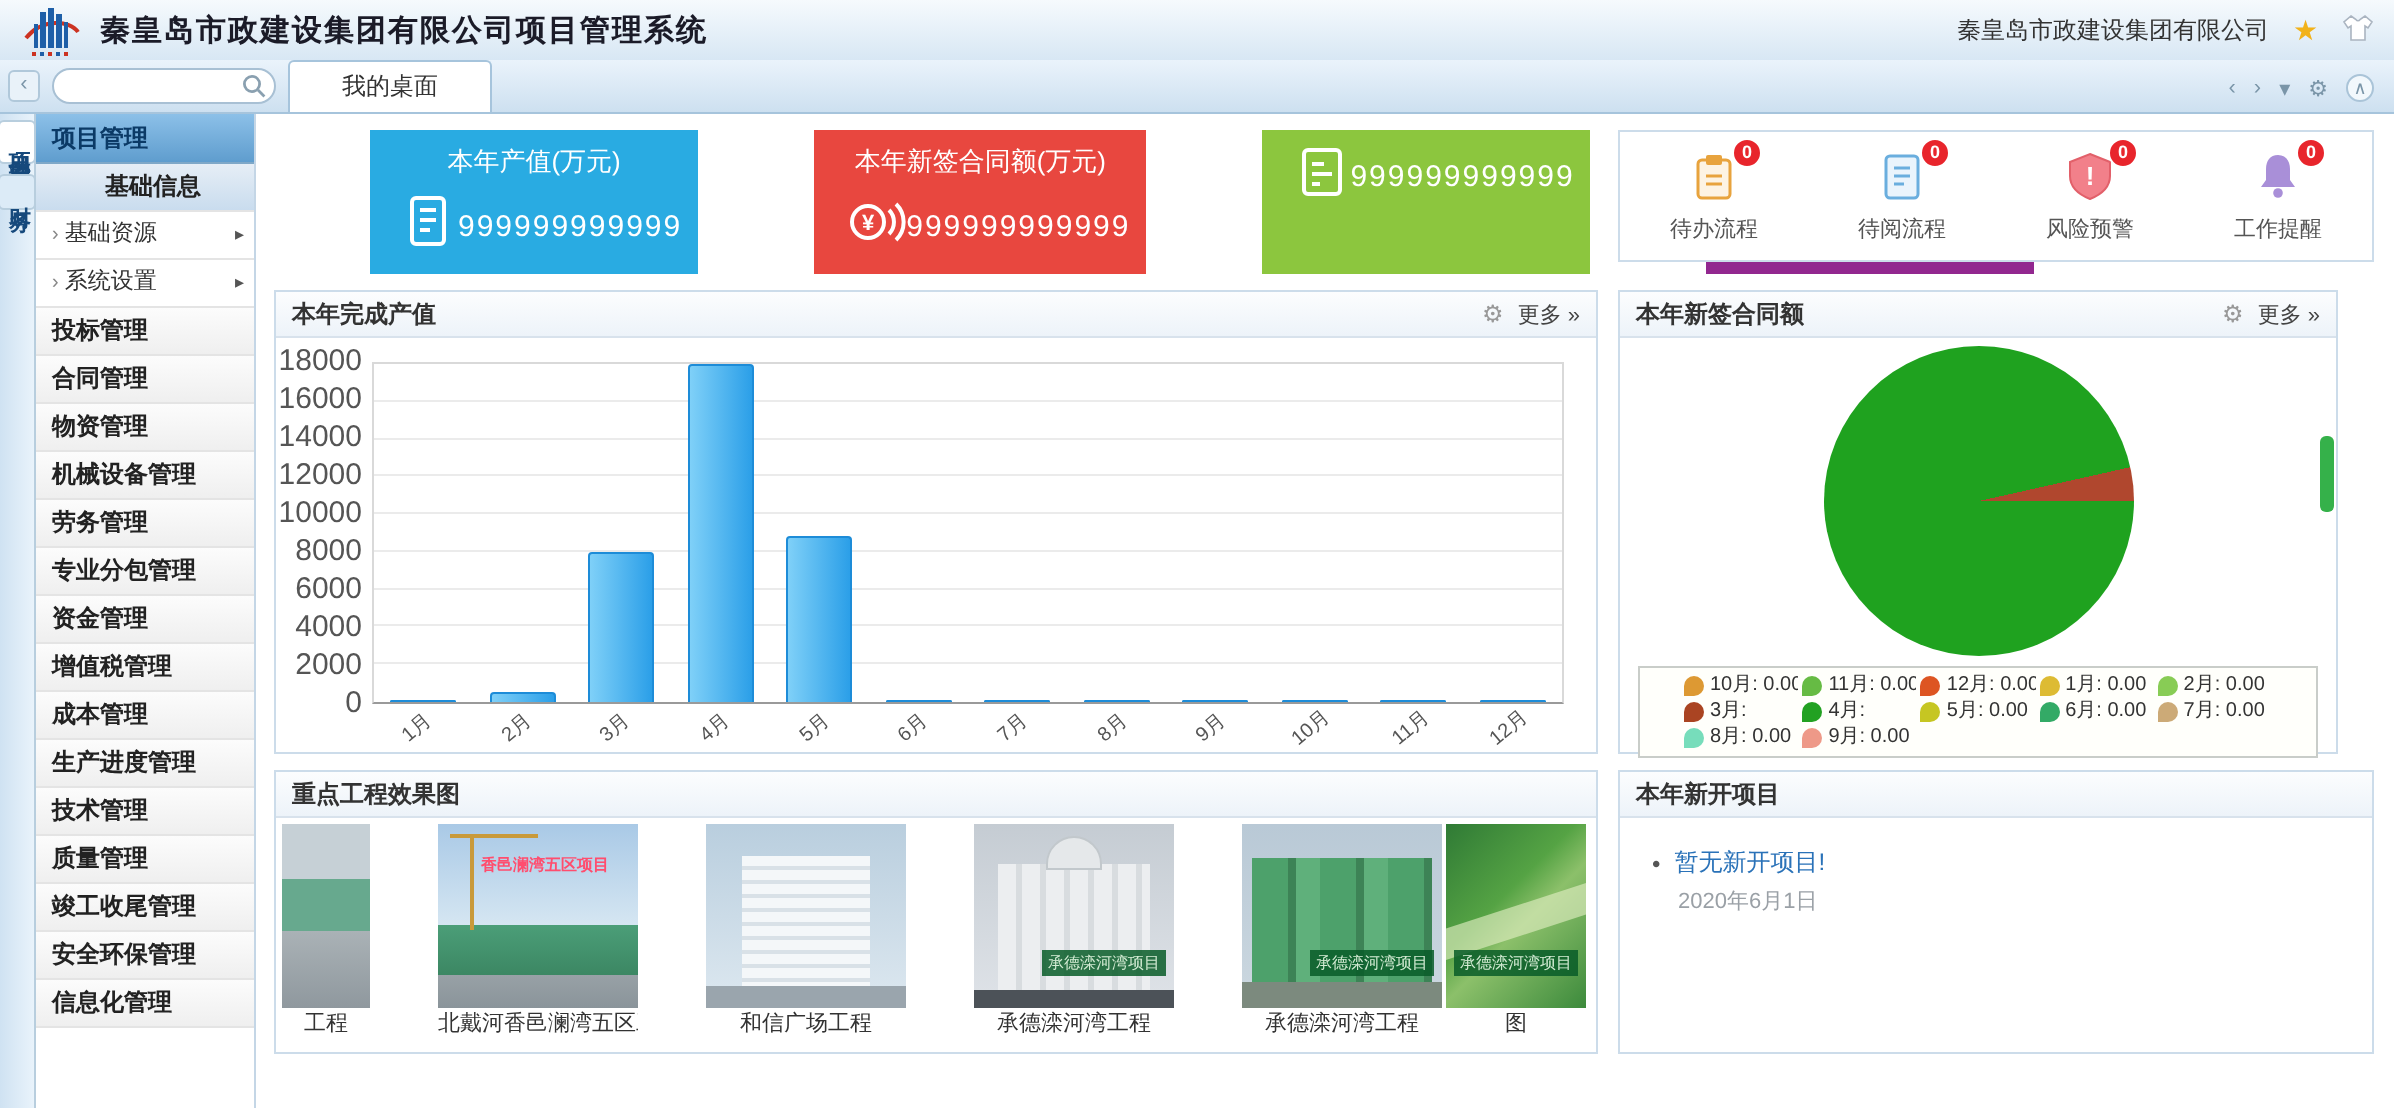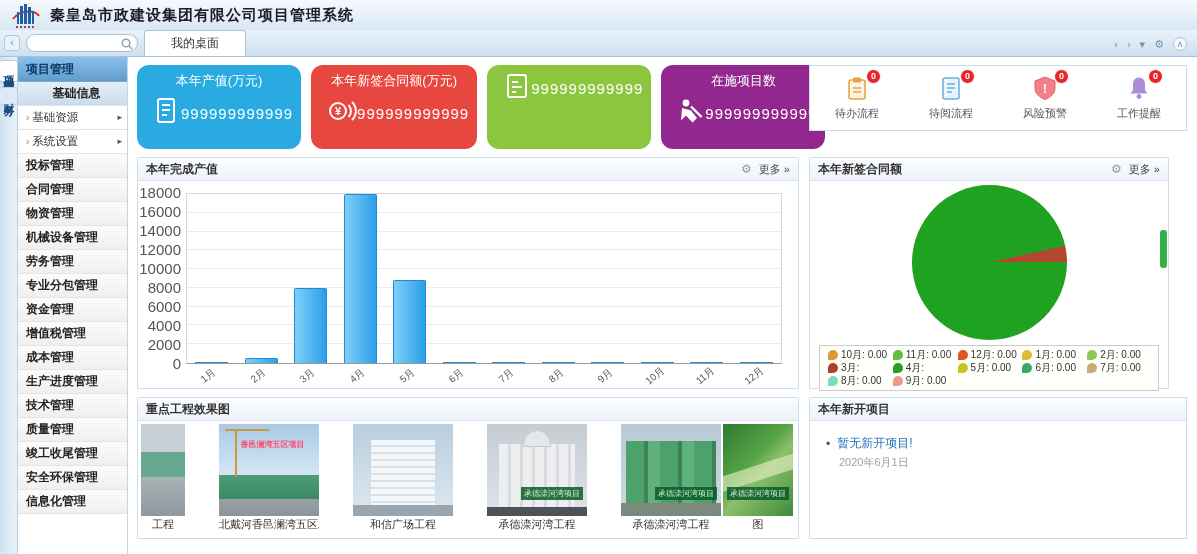--- a/index.html
+++ b/index.html
@@ -51,21 +51,21 @@
   .side-item.selected { background:linear-gradient(#e6eef6,#c9dcee);text-align:center; }
   .side-item.sub { font-weight:normal; background:#fff; font-size:11.5px; color:#333; }
   .sub-caret { color:#888; margin-right:3px; font-size:10px; }
   .sub-arrow { position:absolute; right:5px; top:0; color:#555; font-size:9px; }
 
   .main { flex:1; padding:8px 7px 0 9px; background:#fff; overflow:hidden; }
   .row { display:flex; gap:10px; margin-bottom:8px; }
 
   
   .cards { width:662px; flex:none; display:flex; gap:10px; }
-  .card { flex:1; height:84px; border-radius:12px; color:#fff; padding:7px 8px 4px; cursor:pointer; }
+  .card { flex:1; height:72px; border-radius:0; color:#fff; padding:7px 8px 4px; cursor:pointer;margin-left:48px; }
   .card-title { text-align:center; font-size:13px; margin-bottom:7px; }
   .card-body { display:flex; align-items:center; padding-left:8px; }
   .card-value { flex:1; text-align:center; font-size:15px; letter-spacing:1px; }
 
   .notif { width:378px; flex:none; height:66px; border:1px solid #ccdcea; display:flex;
            align-items:center; justify-content:space-around; background:#fff; }
   .notif-item { text-align:center; width:78px; cursor:pointer; }
   .notif-ico { position:relative; display:inline-block; }
   .badge { position:absolute; top:-6px; right:-11px; min-width:15px; height:15px; padding:0 2px;
            border-radius:8px; background:#e8252c; color:#fff; font-size:9px; line-height:13px;
@@ -93,21 +93,21 @@
               display:flex; align-items:flex-end; background:#fff; }
   .gridline { position:absolute; left:0; right:0; height:1px; background:#ebebeb; }
   .bar-slot { flex:1; display:flex; justify-content:center; align-items:flex-end; height:100%; z-index:1; }
   .bar { width:66%; background:linear-gradient(90deg,#7fd0f8,#2b9fe8); border:1px solid #1d8cd8;
          border-bottom:none; border-radius:2px 2px 0 0; }
   .xlabels { display:flex; margin-top:4px; }
   .xlabel { flex:1; text-align:center; font-size:10px; color:#555; transform:rotate(-40deg); height:22px; }
 
   .pie { width:155px; height:155px; border-radius:50%; margin:4px auto 5px; }
   .pie-legend { width:340px; margin:0 auto; border:1px solid #c9cdc9; background:#fffffb;
-                display:grid; grid-template-columns:repeat(5,1fr); padding:3px 8px; font-size:10px;
+                display:grid; grid-template-columns:repeat(5,1fr); padding:3px 22px; font-size:10px;
                 color:#333; row-gap:1px; column-gap:2px; }
   .lg-item { display:flex; align-items:center; gap:3px; white-space:nowrap; overflow:hidden; line-height:12px; }
   .lg-swatch { width:10px; height:10px; border-radius:50% 50% 50% 0; flex:none; }
   .pie-scroll { position:absolute; right:1px; top:72px; width:7px; height:38px; background:#35b14a;
                 border-radius:3px; cursor:grab; }
 
   
   .photos-panel { width:662px; flex:none; height:142px; }
   .photo-strip { display:flex; gap:2px; padding:3px; overflow:hidden; }
   .photo { flex:none; cursor:pointer; }
@@ -163,20 +163,29 @@
         <rect x="17" y="5" width="3" height="17" fill="#1e5fa8"></rect>
         <rect x="21" y="9" width="2" height="13" fill="#1e5fa8"></rect>
         <rect x="5" y="24" width="2" height="2" fill="#cc3322"></rect>
           <rect x="9" y="24" width="2" height="2" fill="#1e5fa8"></rect>
         <rect x="13" y="24" width="2" height="2" fill="#cc3322"></rect>
           <rect x="17" y="24" width="2" height="2" fill="#1e5fa8"></rect>
         <rect x="21" y="24" width="2" height="2" fill="#cc3322"></rect>
       </svg>
     </span>
     <span class="app-title">秦皇岛市政建设集团有限公司项目管理系统</span>
+    <span class="topbar-right">
+      <span>秦皇岛市政建设集团有限公司</span>
+      <span class="star-glyph">★</span>
+      <span class="shirt-wrap">
+        <svg width="16" height="14" viewBox="0 0 16 14">
+          <path d="M4.5 1 L7 2.8 C7.5 3.6 8.5 3.6 9 2.8 L11.5 1 L15 4 L13 7 L11.5 6 V13 H4.5 V6 L3 7 L1 4 Z" fill="#fff" stroke="#aab4c0" stroke-width="0.8"></path>
+        </svg>
+      </span>
+    </span>
   </header>
 
   <div class="tabbar">
     <span class="nav-chip">‹</span>
     <span class="searchbox">
       <input placeholder="" style="">
       <span class="search-ico">
         <svg width="12" height="12" viewBox="0 0 12 12">
           <circle cx="5" cy="5" r="3.8" stroke="#8aa0b0" fill="none" stroke-width="1.4"></circle>
           <line x1="8" y1="8" x2="11.2" y2="11.2" stroke="#8aa0b0" stroke-width="1.4"></line>

